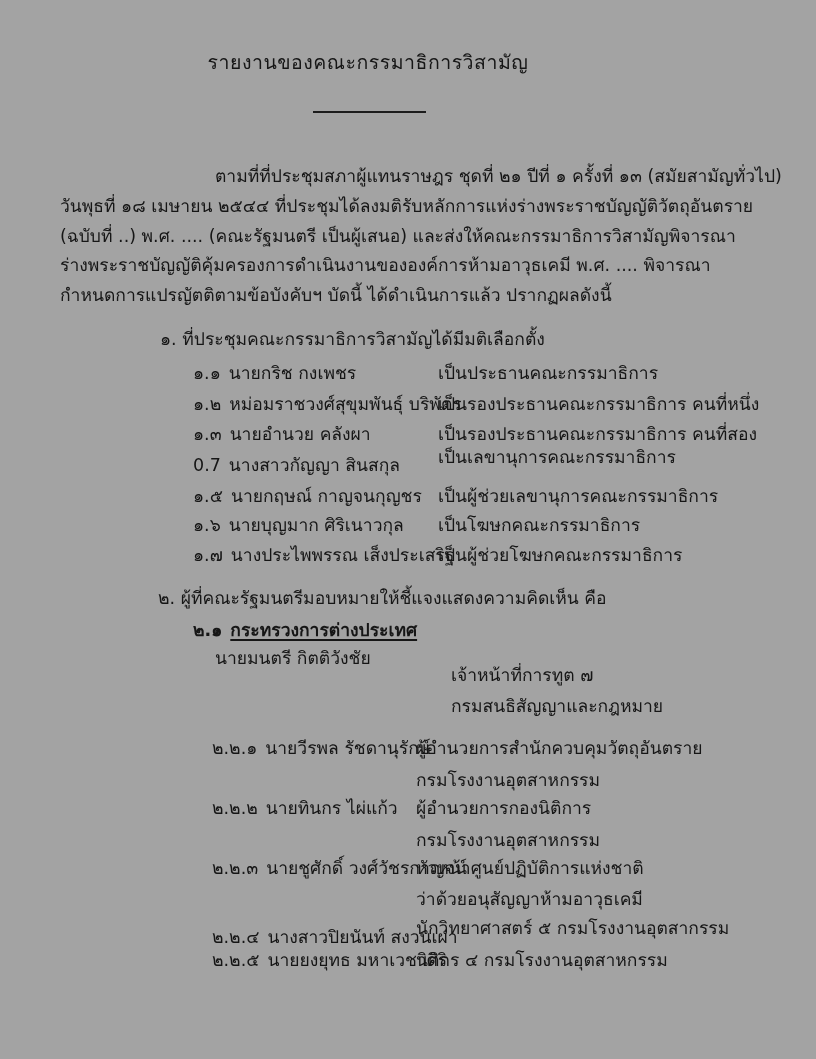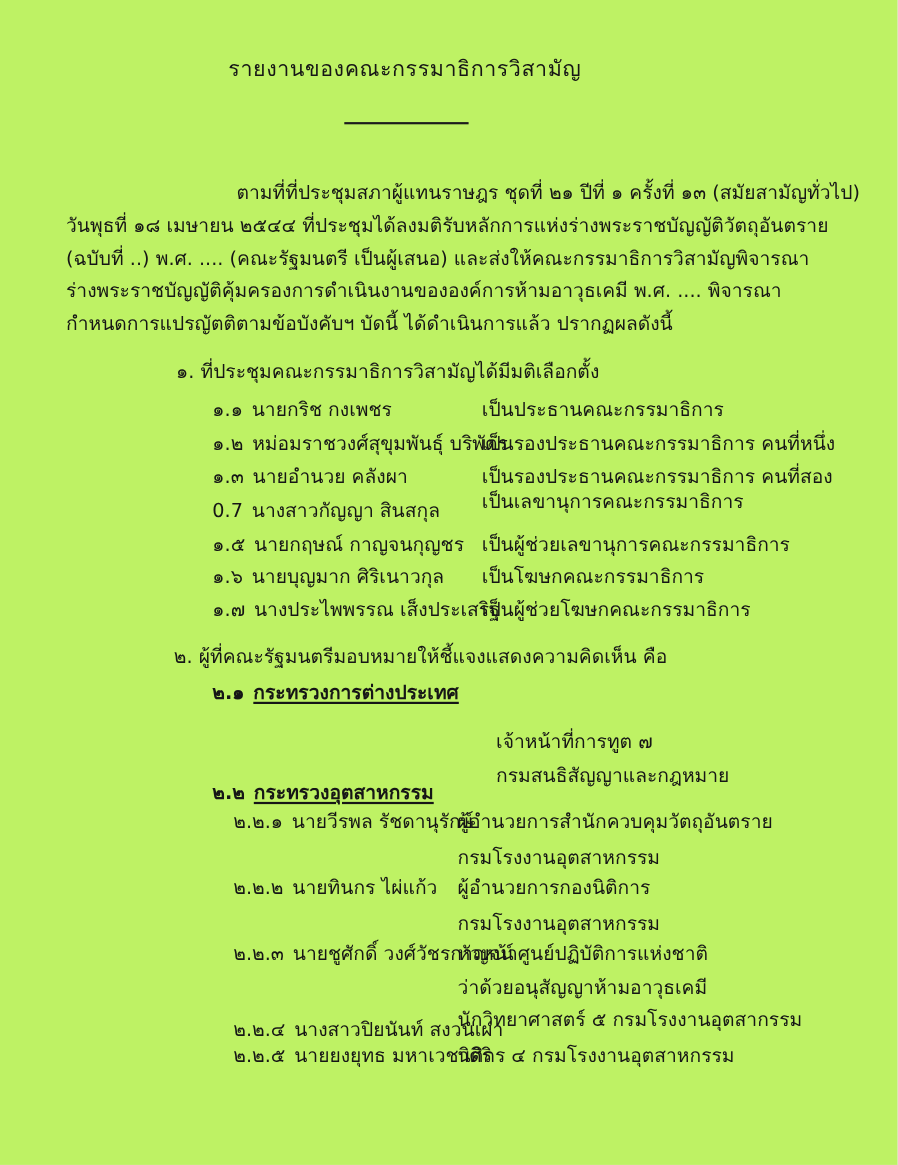--- a/index.html
+++ b/index.html
@@ -5,21 +5,21 @@
   html, body {
     margin: 0;
     padding: 0;
     background: #e8e8e8;
   }
   .page {
     position: relative;
     width: 816px;
     height: 1059px;
     margin: 0 auto;
-    background: #bef264;
+    background: #a3a3a3;
     color: #161616;
     font-family: "DejaVu Sans", "Liberation Sans", sans-serif;
     font-size: 17.5px;
     line-height: 26px;
     overflow: hidden;
   }
   .abs { position: absolute; white-space: nowrap; }
   .doc-title {
     left: 0; top: 50px; width: 736px;
     text-align: center;
@@ -85,24 +85,24 @@
     <div class="abs row-role-1" style="top:512px">เป็นโฆษกคณะกรรมาธิการ</div>
 
     <div class="abs row-left-1" style="top:542px"><span class="num">๑.๗</span><span class="name">นางประไพพรรณ เส็งประเสริฐ</span></div>
     <div class="abs row-role-1" style="top:542px">เป็นผู้ช่วยโฆษกคณะกรรมาธิการ</div>
   </div>
 
   <div class="abs sec-heading" style="top:585px;left:158px">๒. ผู้ที่คณะรัฐมนตรีมอบหมายให้ชี้แจงแสดงความคิดเห็น คือ</div>
 
   <div class="abs ministry-row" style="top:617px;left:193px"><span class="num">๒.๑</span><span class="ministry-name">กระทรวงการต่างประเทศ</span></div>
 
+  <div class="abs" style="top:645px;left:215px">นายมนตรี กิตติวังชัย</div>
   <div class="abs row-role-person" style="top:645px">เจ้าหน้าที่การทูต ๗</div>
   <div class="abs row-role-person" style="top:676px">กรมสนธิสัญญาและกฎหมาย</div>
 
-  <div class="abs ministry-row" style="top:708px;left:193px"><span class="num">๒.๒</span><span class="ministry-name">กระทรวงอุตสาหกรรม</span></div>
 
   <div>
     <div class="abs row-left-2" style="top:735px"><span class="num">๒.๒.๑</span><span class="name">นายวีรพล รัชดานุรักษ์</span></div>
     <div class="abs row-role-2" style="top:735px">ผู้อำนวยการสำนักควบคุมวัตถุอันตราย</div>
     <div class="abs row-role-2" style="top:767px">กรมโรงงานอุตสาหกรรม</div>
 
     <div class="abs row-left-2" style="top:795px"><span class="num">๒.๒.๒</span><span class="name">นายทินกร ไผ่แก้ว</span></div>
     <div class="abs row-role-2" style="top:795px">ผู้อำนวยการกองนิติการ</div>
     <div class="abs row-role-2" style="top:827px">กรมโรงงานอุตสาหกรรม</div>
 

